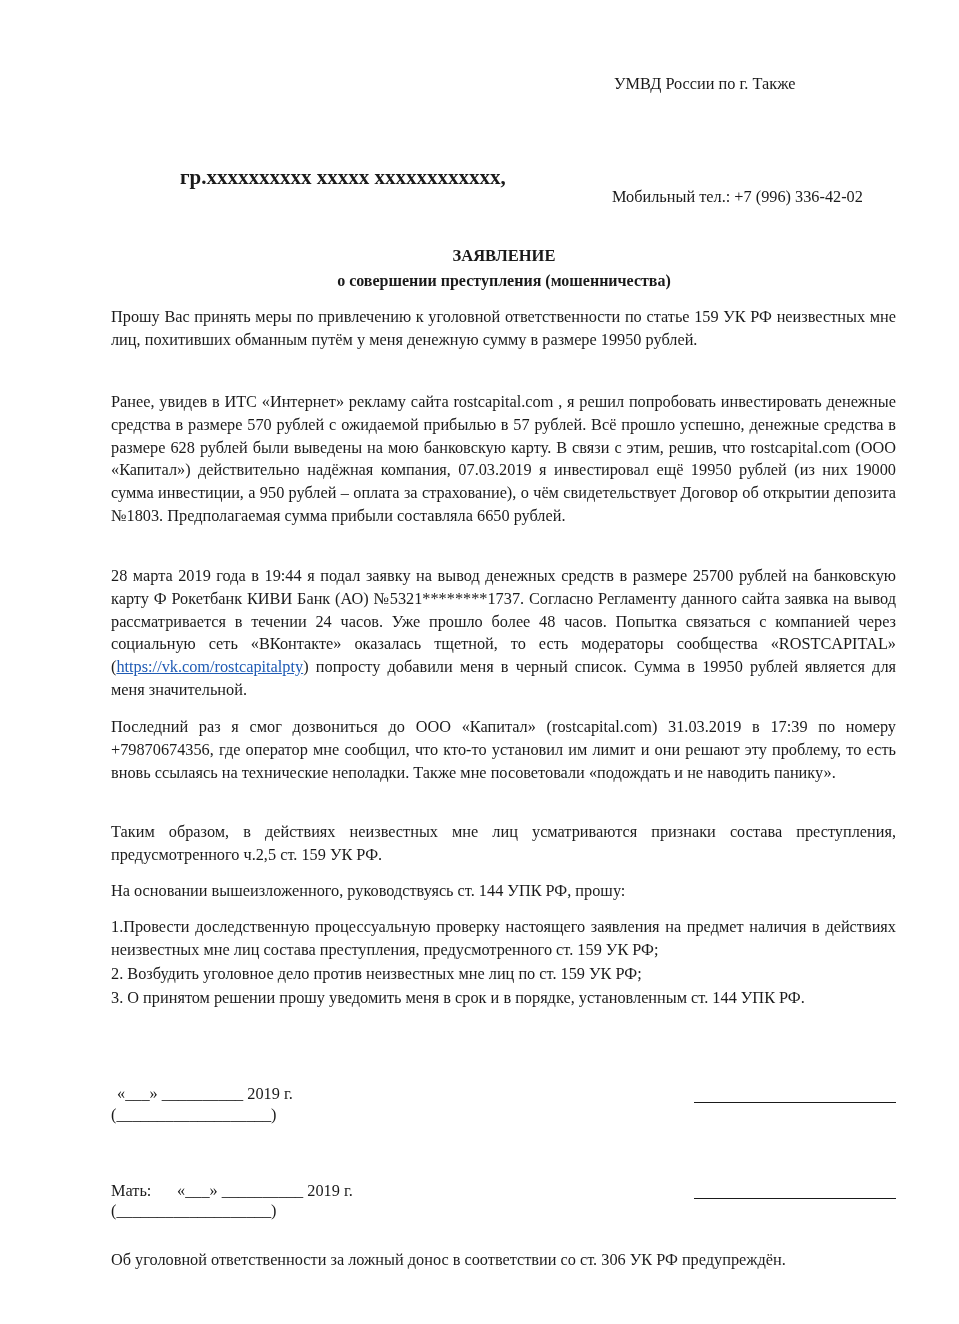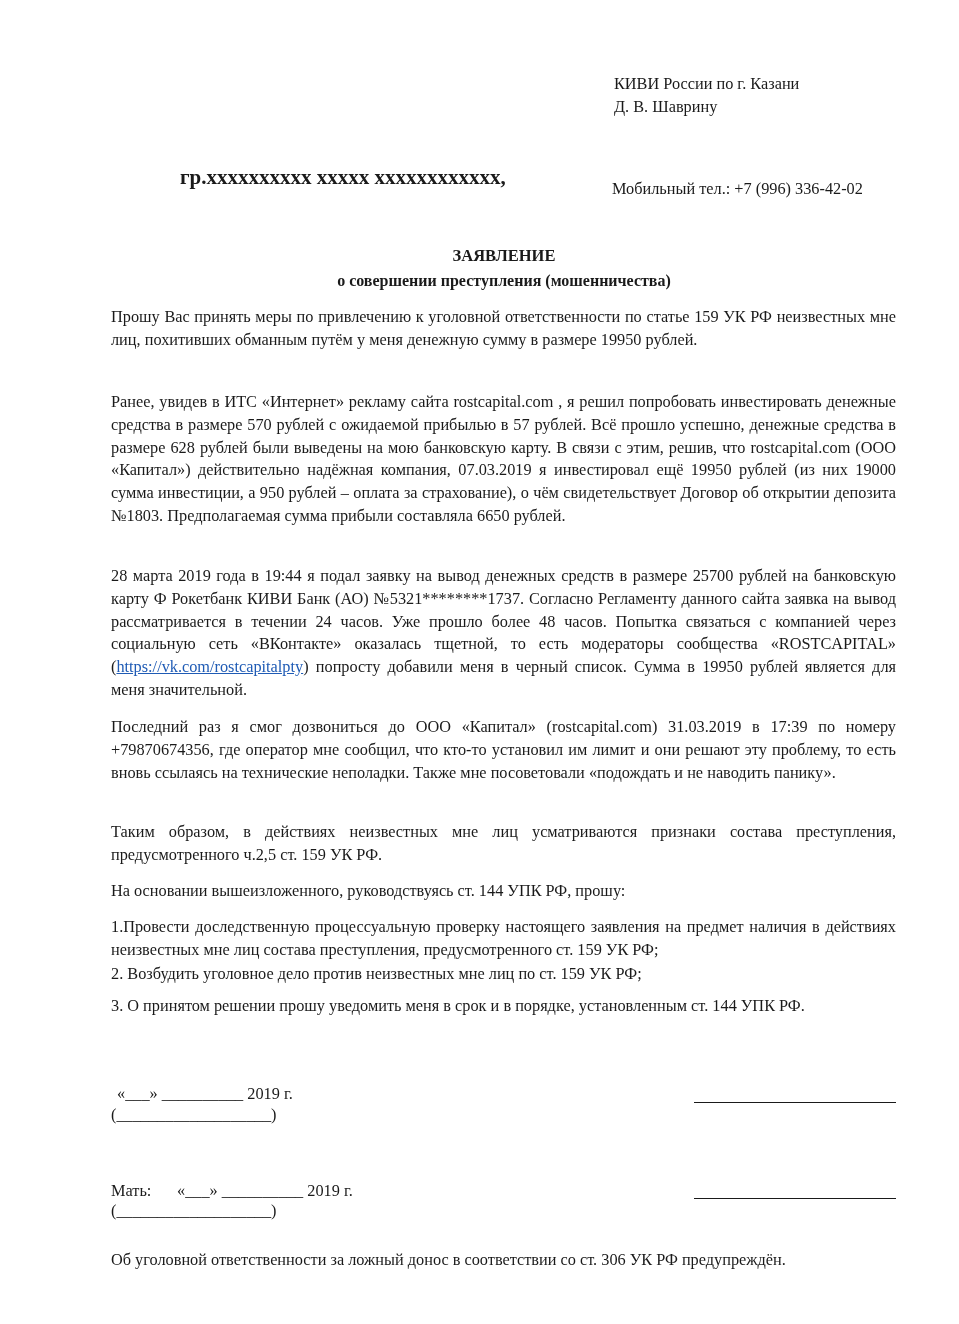--- a/index.html
+++ b/index.html
@@ -4,55 +4,54 @@
 <style>
   html, body { margin: 0; padding: 0; background: #ffffff; }
   body {
     width: 959px; height: 1324px; position: relative; overflow: hidden;
     font-family: "Liberation Serif", serif; color: #1a1a1a; font-size: 16.3px;
   }
   .abs { position: absolute; }
   .addressee { left: 614px; top: 72px; line-height: 23px; }
   .addressee div { white-space: nowrap; }
   .sender { left: 180px; top: 165px; font-weight: bold; font-size: 21px; white-space: nowrap; }
-  .phone { left: 612px; top: 179px; white-space: nowrap; }
+  .phone { left: 612px; top: 187px; white-space: nowrap; }
   .title { left: 0; width: 1008px; top: 246px; text-align: center; font-weight: bold; font-size: 16.5px; }
   .subtitle { left: 0; width: 1008px; top: 272px; text-align: center; font-weight: bold; font-size: 16px; }
   .para {
     left: 111px; width: 785px; text-align: justify; line-height: 22.8px;
   }
   .para a { color: #1f5bb5; }
   .list-item { left: 111px; width: 785px; text-align: justify; line-height: 22.8px; }
   .sig-line { border-bottom: 1px solid #1a1a1a; height: 0; }
   .row { white-space: nowrap; }
 </style>
 </head>
 <body>
 
 <div class="abs addressee">
-  <div>КИВИ России по г. Казани</div>
-  <div>Д. В. Шаврину</div>
+  <div>УМВД России по г. Также</div>
 </div>
 
 <div class="abs sender">гр.xxxxxxxxxx xxxxx xxxxxxxxxxxx,</div>
 <div class="abs phone">Мобильный тел.: +7 (996) 336-42-02</div>
 
 <div class="abs title">ЗАЯВЛЕНИЕ</div>
 <div class="abs subtitle">о совершении преступления (мошенничества)</div>
 
 <div class="abs para" style="top:306px;">Прошу Вас принять меры по привлечению к уголовной ответственности по статье 159 УК РФ неизвестных мне лиц, похитивших обманным путём у меня денежную сумму в размере 19950 рублей.</div>
 <div class="abs para" style="top:391px;">Ранее, увидев в ИТС «Интернет» рекламу сайта rostcapital.com , я решил попробовать инвестировать денежные средства в размере 570 рублей с ожидаемой прибылью в 57 рублей. Всё прошло успешно, денежные средства в размере 628 рублей были выведены на мою банковскую карту. В связи с этим, решив, что rostcapital.com (ООО «Капитал») действительно надёжная компания, 07.03.2019 я инвестировал ещё 19950 рублей (из них 19000 сумма инвестиции, а 950 рублей – оплата за страхование), о чём свидетельствует Договор об открытии депозита №1803. Предполагаемая сумма прибыли составляла 6650 рублей.</div>
 <div class="abs para" style="top:565px;"><span>28 марта 2019 года в 19:44 я подал заявку на вывод денежных средств в размере 25700 рублей на банковскую карту Ф Рокетбанк КИВИ Банк (АО) №5321********1737. Согласно Регламенту данного сайта заявка на вывод рассматривается в течении 24 часов. Уже прошло более 48 часов. Попытка связаться с компанией через социальную сеть «ВКонтакте» оказалась тщетной, то есть модераторы сообщества «ROSTCAPITAL» (</span><a href="#">https://vk.com/rostcapitalpty</a><span>) попросту добавили меня в черный список. Сумма в 19950 рублей является для меня значительной.</span></div>
 <div class="abs para" style="top:716px;">Последний раз я смог дозвониться до ООО «Капитал» (rostcapital.com) 31.03.2019 в 17:39 по номеру +79870674356, где оператор мне сообщил, что кто-то установил им лимит и они решают эту проблему, то есть вновь ссылаясь на технические неполадки. Также мне посоветовали «подождать и не наводить панику».</div>
 <div class="abs para" style="top:821px;">Таким образом, в действиях неизвестных мне лиц усматриваются признаки состава преступления, предусмотренного ч.2,5 ст. 159 УК РФ.</div>
 <div class="abs para" style="top:880px;">На основании вышеизложенного, руководствуясь ст. 144 УПК РФ, прошу:</div>
 
 <div class="abs list-item" style="top:916px;">1.Провести доследственную процессуальную проверку настоящего заявления на предмет наличия в действиях неизвестных мне лиц состава преступления, предусмотренного ст. 159 УК РФ;</div>
 <div class="abs list-item" style="top:963px;">2. Возбудить уголовное дело против неизвестных мне лиц по ст. 159 УК РФ;</div>
-<div class="abs list-item" style="top:987px;margin-top:8px;">3. О принятом решении прошу уведомить меня в срок и в порядке, установленным ст. 144 УПК РФ.</div>
+<div class="abs list-item" style="top:987px;">3. О принятом решении прошу уведомить меня в срок и в порядке, установленным ст. 144 УПК РФ.</div>
 
 <div class="abs row" style="left:117px; top:1084px;">«___» __________ 2019 г.</div>
 <div class="abs row" style="left:111px; top:1105px;">(___________________)</div>
 <div class="abs sig-line" style="left:694px; top:1102px; width:202px;"></div>
 
 <div class="abs row" style="left:111px; top:1181px;">Мать:</div>
 <div class="abs row" style="left:177px; top:1181px;">«___» __________ 2019 г.</div>
 <div class="abs row" style="left:111px; top:1201px;">(___________________)</div>
 <div class="abs sig-line" style="left:694px; top:1198px; width:202px;"></div>
 

